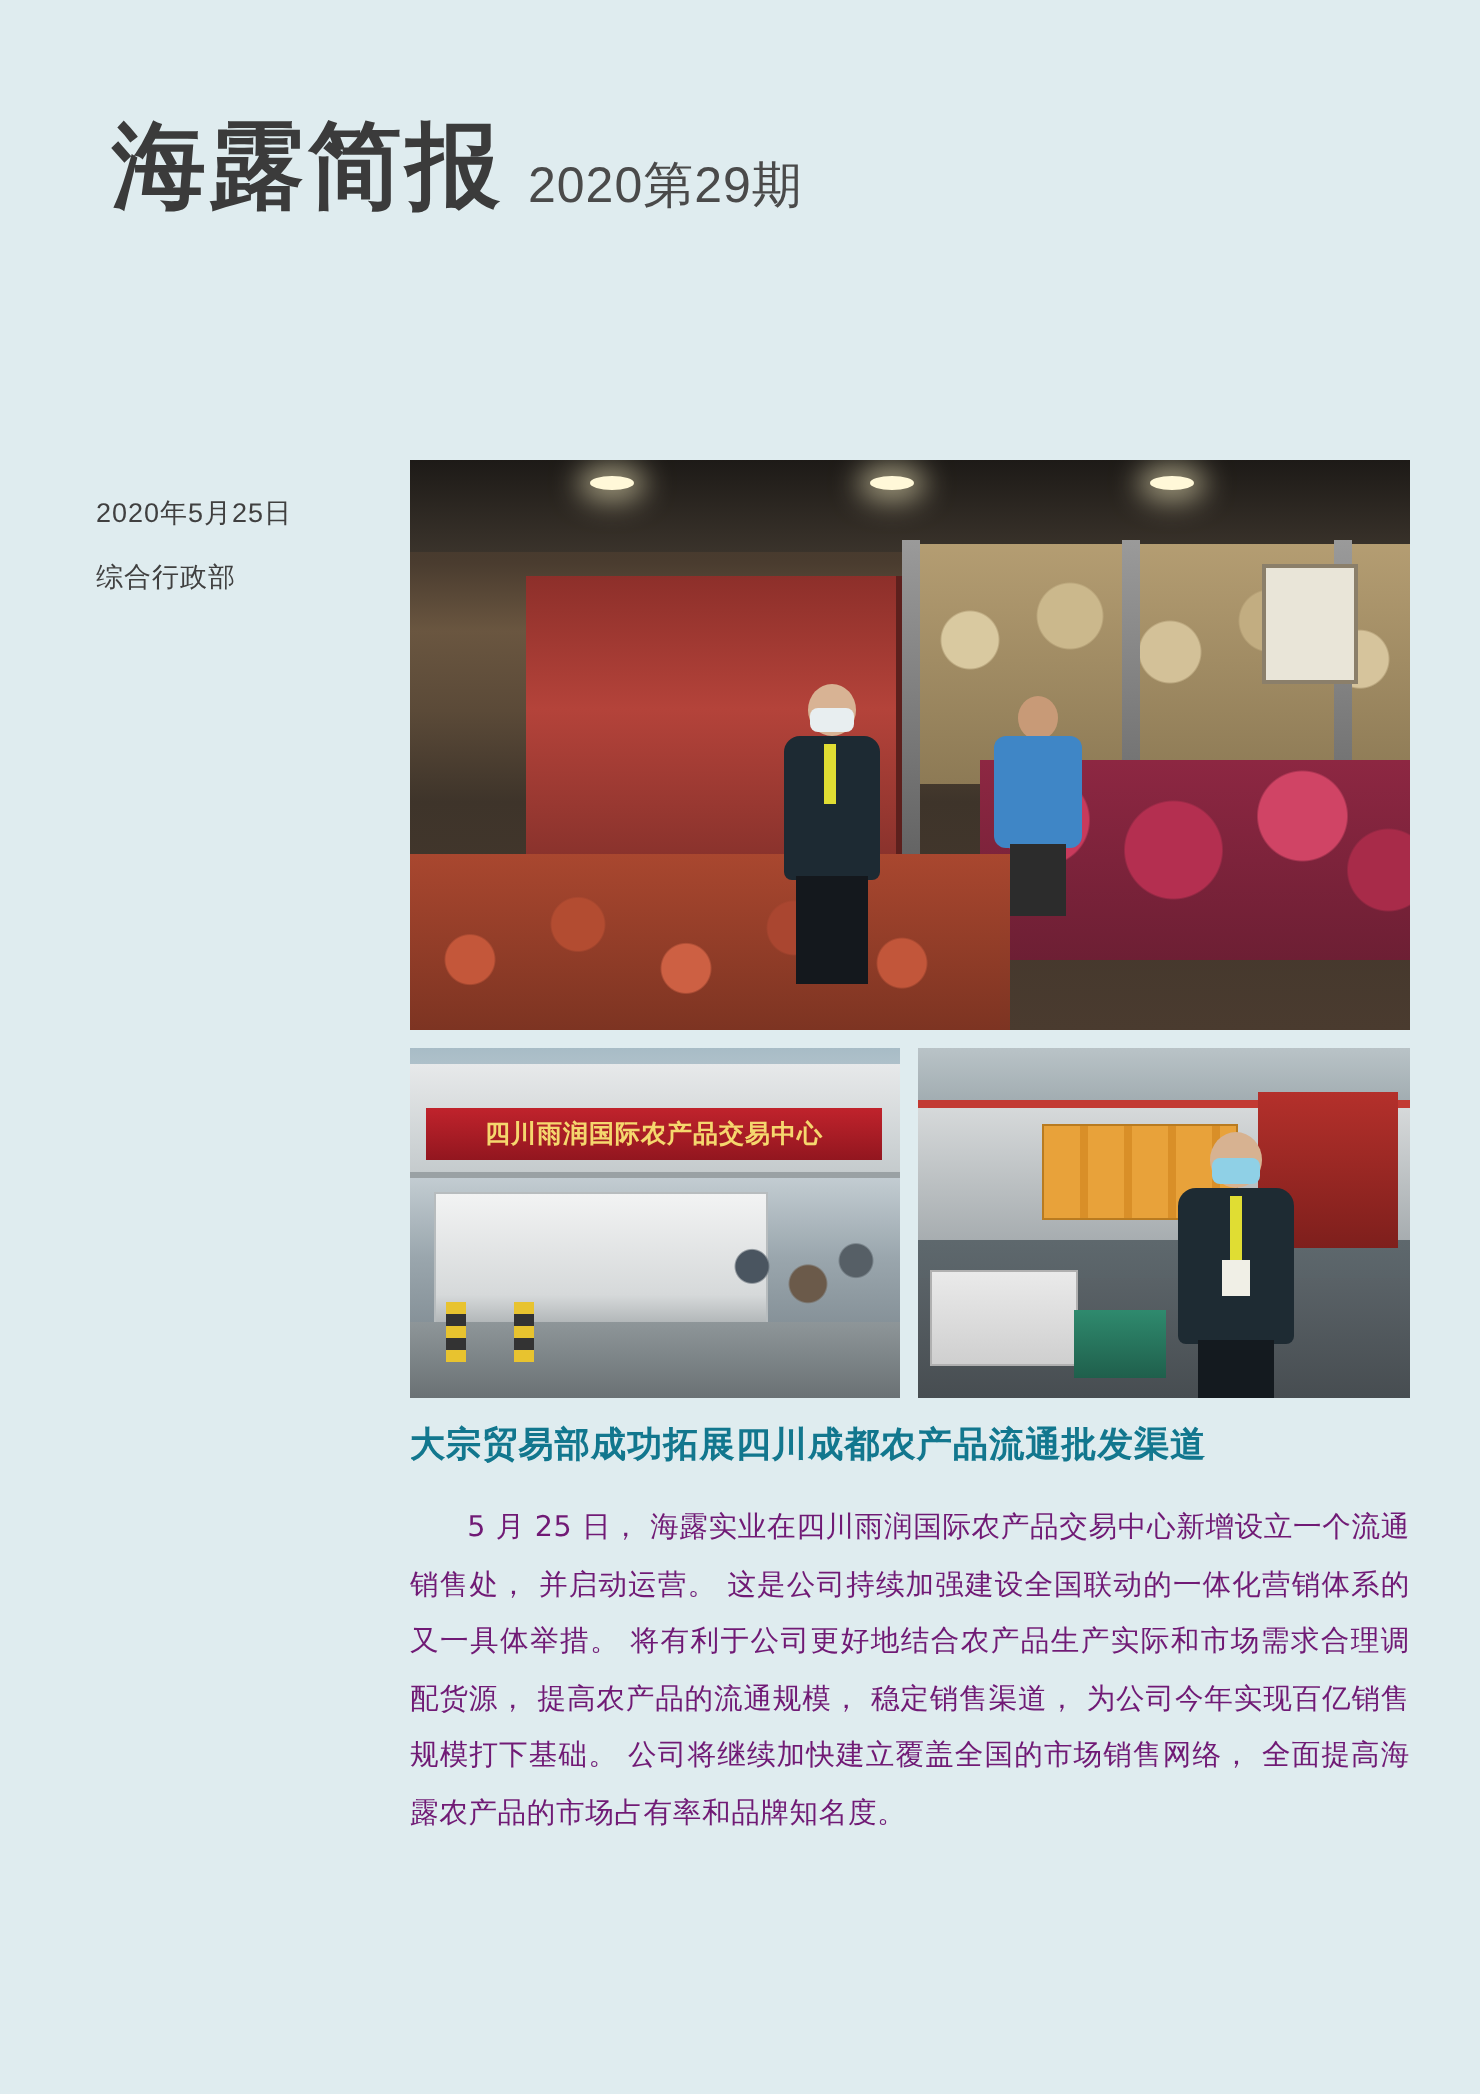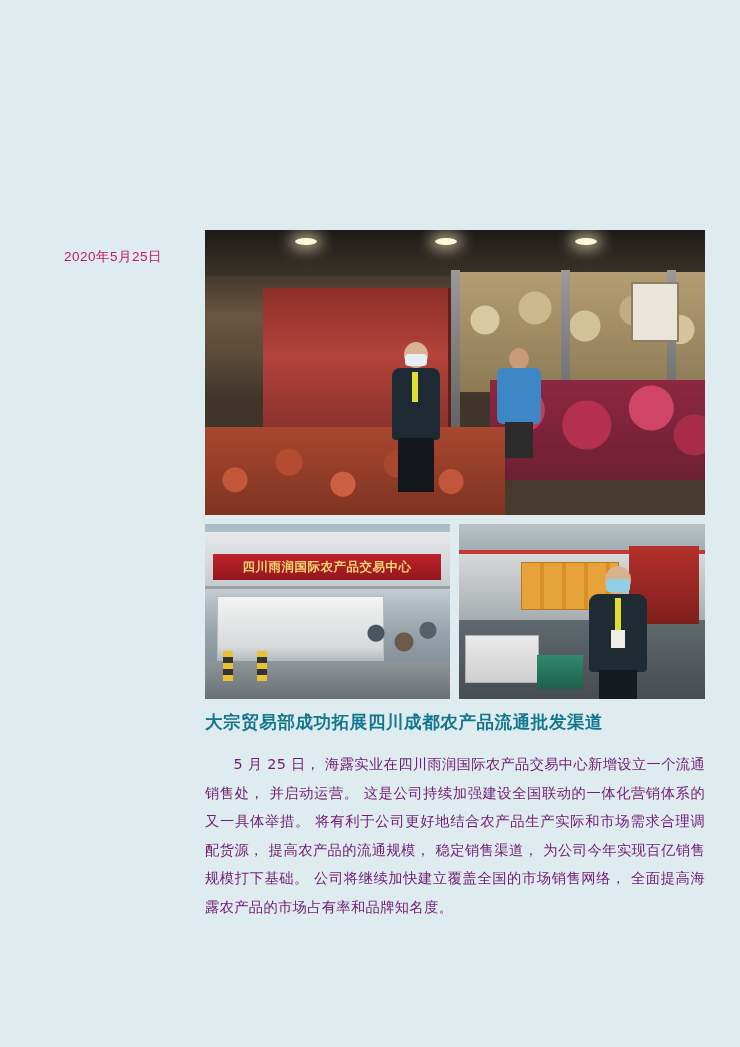--- a/index.html
+++ b/index.html
@@ -53,22 +53,21 @@
     position: relative;
     top: 2px;
   }
 
   
   .meta {
     position: absolute;
     left: 40px;
     top: 238px;
     width: 150px;
-    color: #be185d;
-    margin-left: 16px;
+    color: #404040;
   }
   .meta-date {
     font-size: 13.5px;
     line-height: 1.6;
     letter-spacing: 0.5px;
   }
   .meta-dept {
     font-size: 13.5px;
     line-height: 1.6;
     margin-top: 10px;
@@ -282,23 +281,28 @@
     text-indent: 2em;
     letter-spacing: 0.3px;
   }
 </style>
 </head>
 <body>
 
 <div class="page">
   <div class="page-inner">
 
+    <div class="masthead">
+      <div class="masthead-title">海露简报</div>
+      <div class="masthead-issue">2020第29期</div>
+    </div>
 
     <div class="meta">
       <div class="meta-date">2020年5月25日</div>
+      <div class="meta-dept">综合行政部</div>
     </div>
 
     <div class="photos">
 
       <div class="photo photo-main ph1">
         <div class="ceiling"></div>
         <div class="lamp" style="left:90px;"></div>
         <div class="lamp" style="left:230px;"></div>
         <div class="lamp" style="left:370px;"></div>
         <div class="bags-top"></div>

